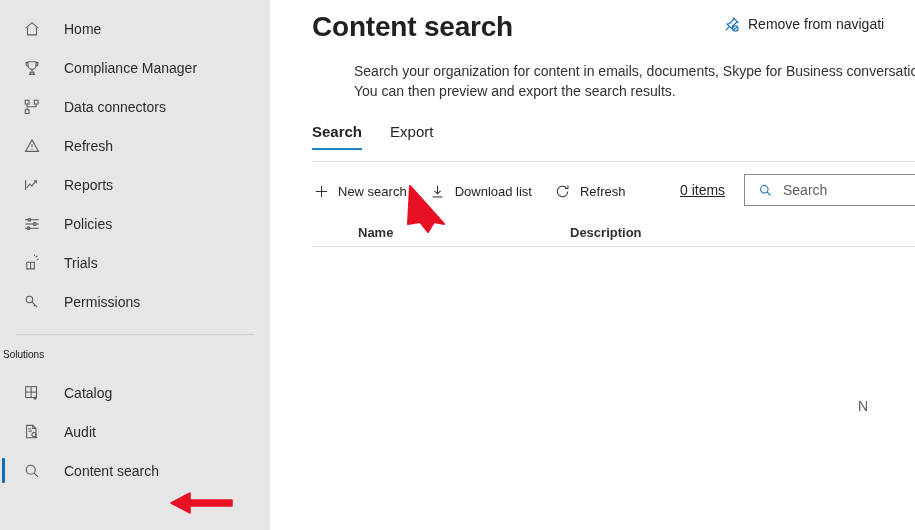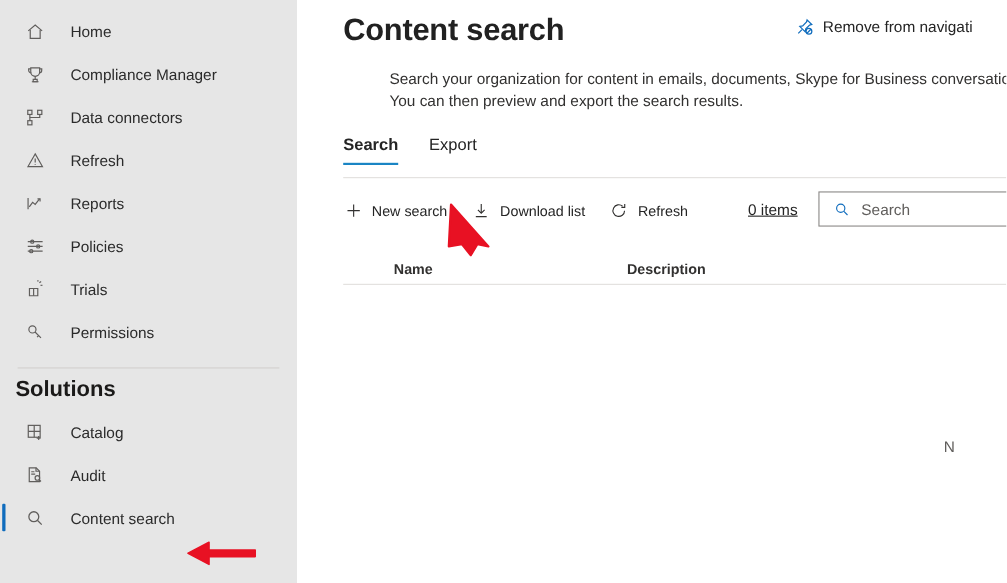--- a/index.html
+++ b/index.html
@@ -74,23 +74,23 @@
   .nav-divider {
     height: 1px;
     background: #d2d0ce;
     margin: 13px 16px 0 16px;
   }
 
   .nav-section-title {
     height: 38px;
     display: flex;
     align-items: center;
-    padding-left: 14px;
-    font-size: 20px;
-    font-weight: bold;
+    padding-left: 3px;
+    font-size: 10px;
+    font-weight: normal;
     color: #1b1a19;
     white-space: nowrap;
   }
 
   
   #main {
     position: relative;
     flex: 1 1 auto;
     height: 530px;
     background: #ffffff;
@@ -260,21 +260,21 @@
     color: #242424;
     background: transparent;
     width: 170px;
   }
 
   #search-input::placeholder { color: #605e5c; opacity: 1; }
 
   
   #table-head {
     position: relative;
-    margin-top: 22px;
+    margin-top: 10px;
     margin-left: 42px;
     height: 28px;
     display: flex;
     align-items: center;
   }
 
   .col-head {
     position: absolute;
     font-size: 13px;
     font-weight: bold;

